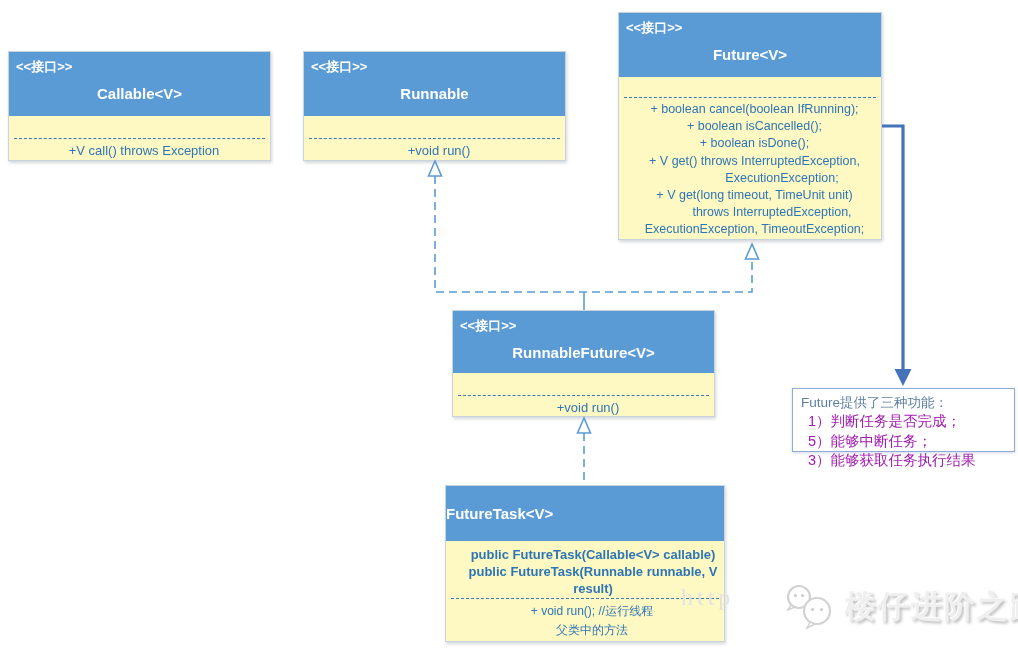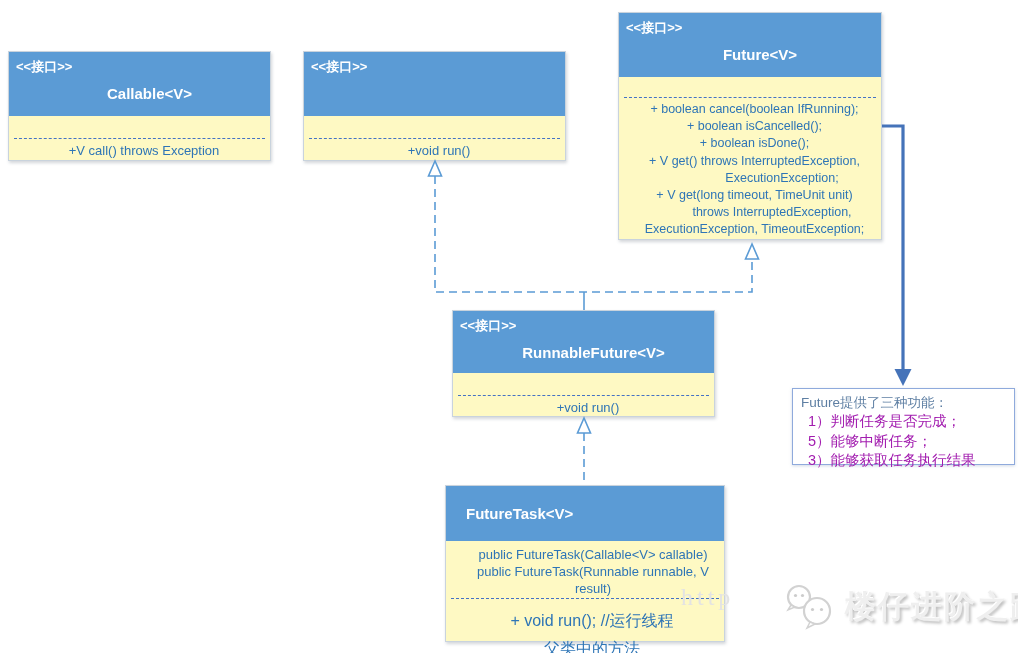--- a/index.html
+++ b/index.html
@@ -9,47 +9,47 @@
   }
 
   
   .uml-box {
     position:absolute; box-sizing:border-box;
     border:1px solid #c9d3dd; background:#fef9c3; z-index:1;
     box-shadow:1px 2px 3px rgba(100,110,125,.28);
   }
   .uml-head { background:#5b9bd5; color:#ffffff; box-sizing:border-box; }
   .stereo   { font-size:13px; font-weight:700; padding:6px 0 0 7px; }
-  .uname    { text-align:center; font-size:15px; font-weight:700; margin-top:9px;padding-left:20px; }
+  .uname    { text-align:center; font-size:15px; font-weight:700; margin-top:9px; }
 
   .ubody { color:#2e75b6; font-size:13px;text-align:center; }
   .sep   { border-top:1px dashed #4472c4; margin:0 5px; height:0; }
 
   
   .small-body .sep { margin-top:22px; }
   .small-body .m-line { padding:4px 0 0 9px; }
 
   
   .fut-body { font-size:12.5px; }
   .fut-body .sep { margin-top:20px; margin-bottom:3px; }
   .fut-line { line-height:17.2px; padding-left:9px; white-space:nowrap; }
   .fut-ind-a { padding-left:64px; }
   .fut-ind-b { padding-left:44px; }
 
   
   .ft-head { height:55px; display:flex; align-items:center; }
   .ft-head .uname { margin-top:0; }
   .ft-body1 { padding-top:5px; }
-  .ft-line  { line-height:17.2px; padding-left:16px; }
+  .ft-line  { line-height:17.2px; padding-left:16px;font-weight:bold; }
   .ft-body2 { padding-top:3px; }
-  .ft-line2 { line-height:19.5px; padding-left:14px; font-size:16px;margin-top:9px; }
+  .ft-line2 { line-height:19.5px; padding-left:14px; font-size:12px; }
 
   
   .note {
-    position:absolute; left:792px; top:388px; width:223px; height:77px;
+    position:absolute; left:792px; top:388px; width:223px; height:64px;
     box-sizing:border-box; background:#ffffff; border:1px solid #8faadc;
     box-shadow:0 1px 3px rgba(140,160,190,.4); z-index:1; padding:5px 8px 0;
   }
   .note-title { font-size:13.5px; color:#5e7fa3; line-height:18px; white-space:nowrap; }
   .note-item  { font-size:14.5px; color:#a21caf; line-height:19.5px; padding-left:7px; white-space:nowrap; }
 
   
   .overlay { position:absolute; left:0; top:0; z-index:2; pointer-events:none; }
 
   
@@ -81,20 +81,21 @@
     </div>
     <div class="ubody small-body">
       <div class="sep"></div>
       <div class="m-line">+V call() throws Exception</div>
     </div>
   </div>
 
   <div class="uml-box" style="left:303px; top:51px; width:263px; height:110px;">
     <div class="uml-head" style="height:64px;">
       <div class="stereo">&lt;&lt;接口&gt;&gt;</div>
+      <div class="uname">Runnable</div>
     </div>
     <div class="ubody small-body">
       <div class="sep"></div>
       <div class="m-line">+void run()</div>
     </div>
   </div>
 
   <div class="uml-box" style="left:618px; top:12px; width:264px; height:228px;">
     <div class="uml-head" style="height:64px;">
       <div class="stereo">&lt;&lt;接口&gt;&gt;</div>

